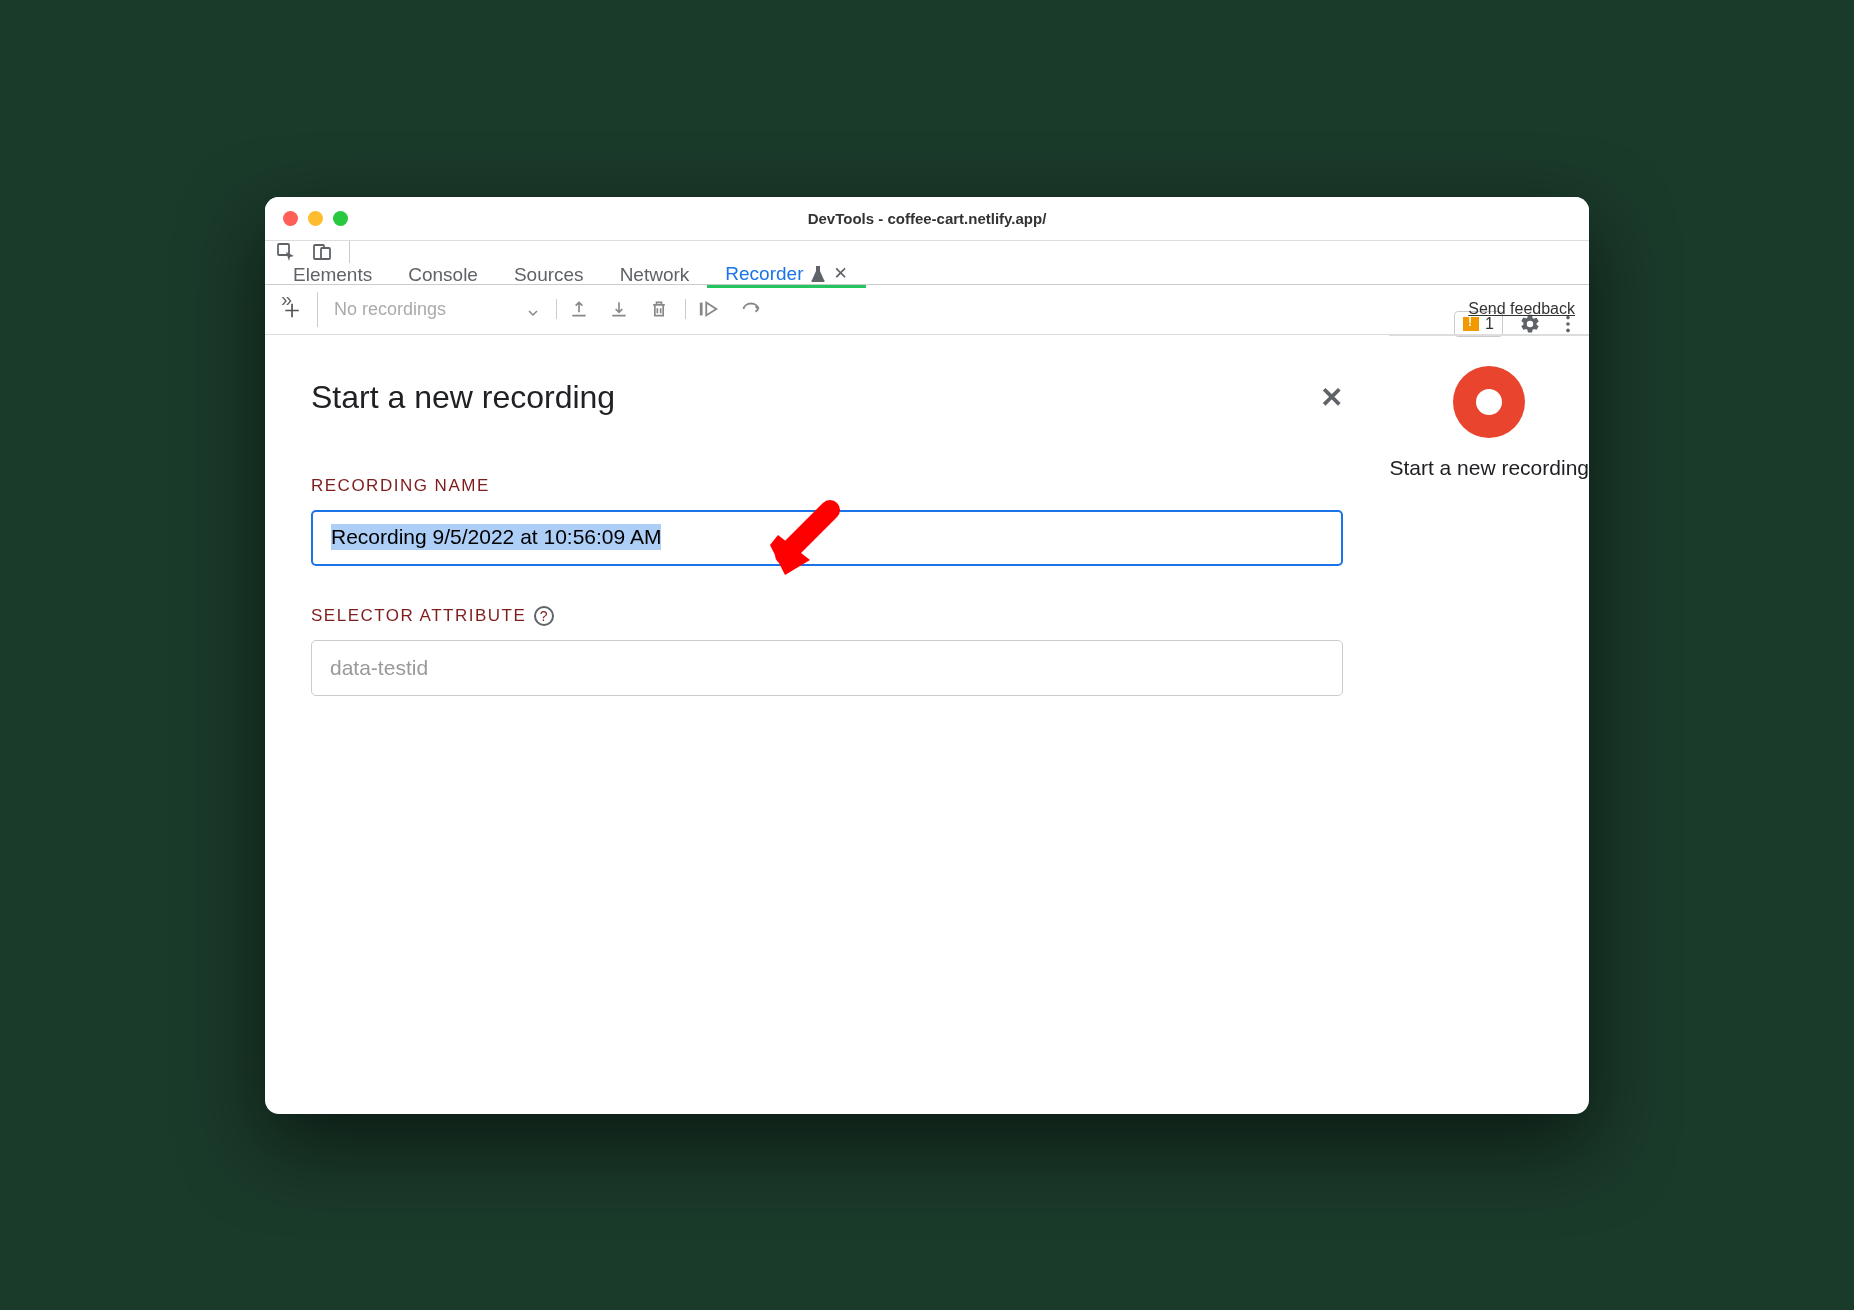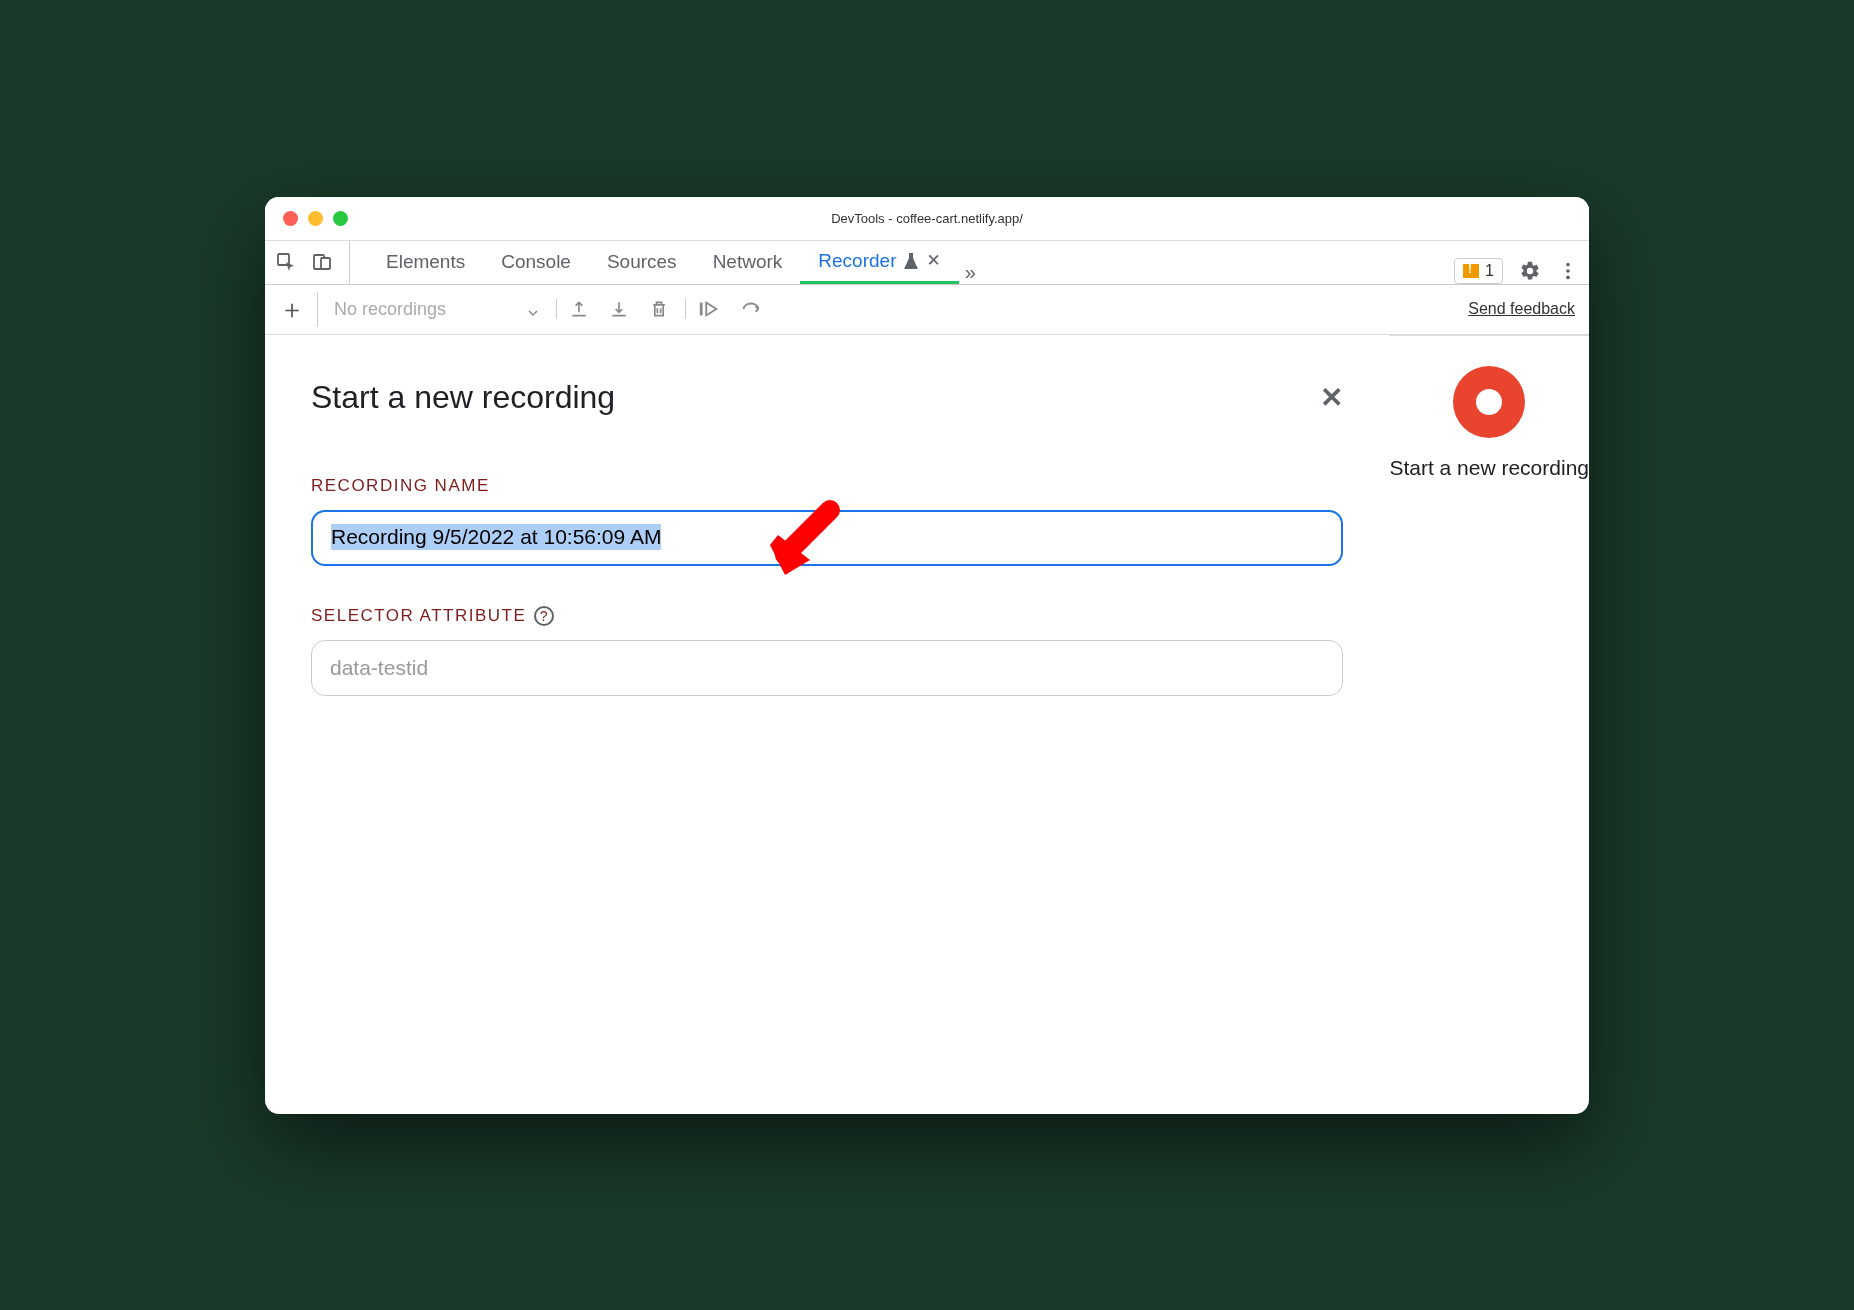--- a/index.html
+++ b/index.html
@@ -38,32 +38,33 @@
     padding-left: 18px;
   }
   .tl { width: 15px; height: 15px; border-radius: 50%; }
   .tl.red { background: #ff5f57; }
   .tl.yellow { background: #febc2e; }
   .tl.green { background: #28c840; }
   .title {
     position: absolute;
     left: 0; right: 0;
     text-align: center;
-    font-size: 13px;
-    font-weight: 400;
+    font-size: 15px;
+    font-weight: 700;
     color: #333;
     pointer-events: none;
   }
   
   .tabs-row {
     height: 44px;
     border-bottom: 1px solid #ccc;
     display: flex;
-    align-items: flex-end;
+    align-items: flex-start;
     padding: 0 10px;
+    flex-direction: column;
   }
   .left-tools {
     display: flex;
     align-items: center;
     gap: 14px;
     padding-right: 16px;
     border-right: 1px solid #ccc;
     height: 100%;
     margin-right: 18px;
   }
@@ -185,21 +186,21 @@
     align-items: center;
     justify-content: center;
     font-size: 14px;
     cursor: pointer;
   }
   .input-wrap { margin-bottom: 40px; position: relative; }
   .text-input {
     width: 100%;
     height: 56px;
     border: 2px solid #1a73e8;
-    border-radius: 14px;
+    border-radius: 5px;
     padding: 0 18px;
     font-size: 21px;
     color: #202124;
     outline: none;
   }
   .text-input.plain {
     border: 1px solid #ccc;
   }
   .text-input.plain::placeholder { color: #999; }
   .selected-text {

